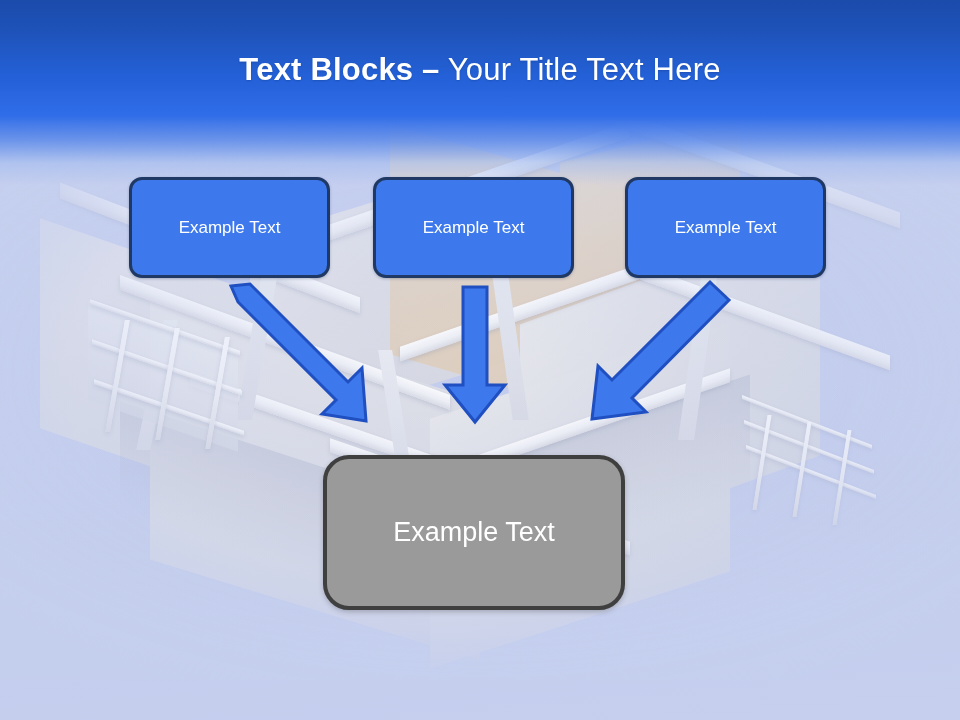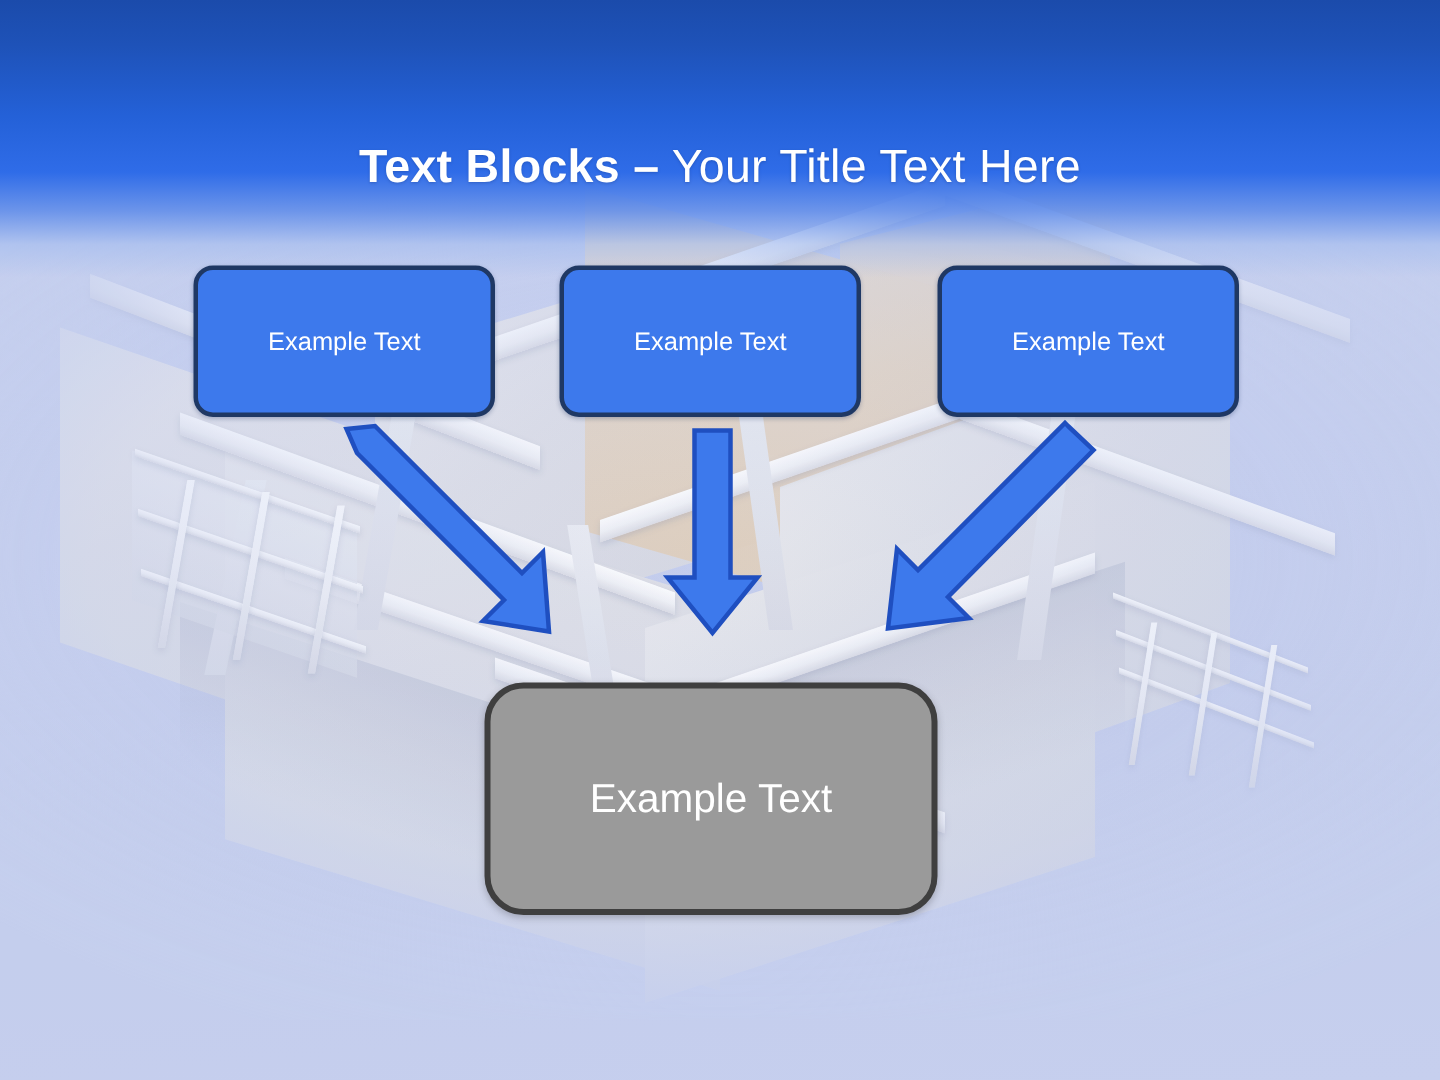--- a/index.html
+++ b/index.html
@@ -83,21 +83,20 @@
     position: absolute;
     left: 0;
     top: 52px;
     width: 960px;
     text-align: center;
     color: #ffffff;
     font-size: 31px;
     letter-spacing: .2px;
     white-space: nowrap;
     text-shadow: 0 1px 2px rgba(10,35,90,.25);
-    margin-top: 41px;
   }
   .title .strong { font-weight: bold; }
   .title .light  { font-weight: normal; }
 
   
   .tbox {
     position: absolute;
     width: 201px;
     height: 101px;
     background: #3d79ec;

